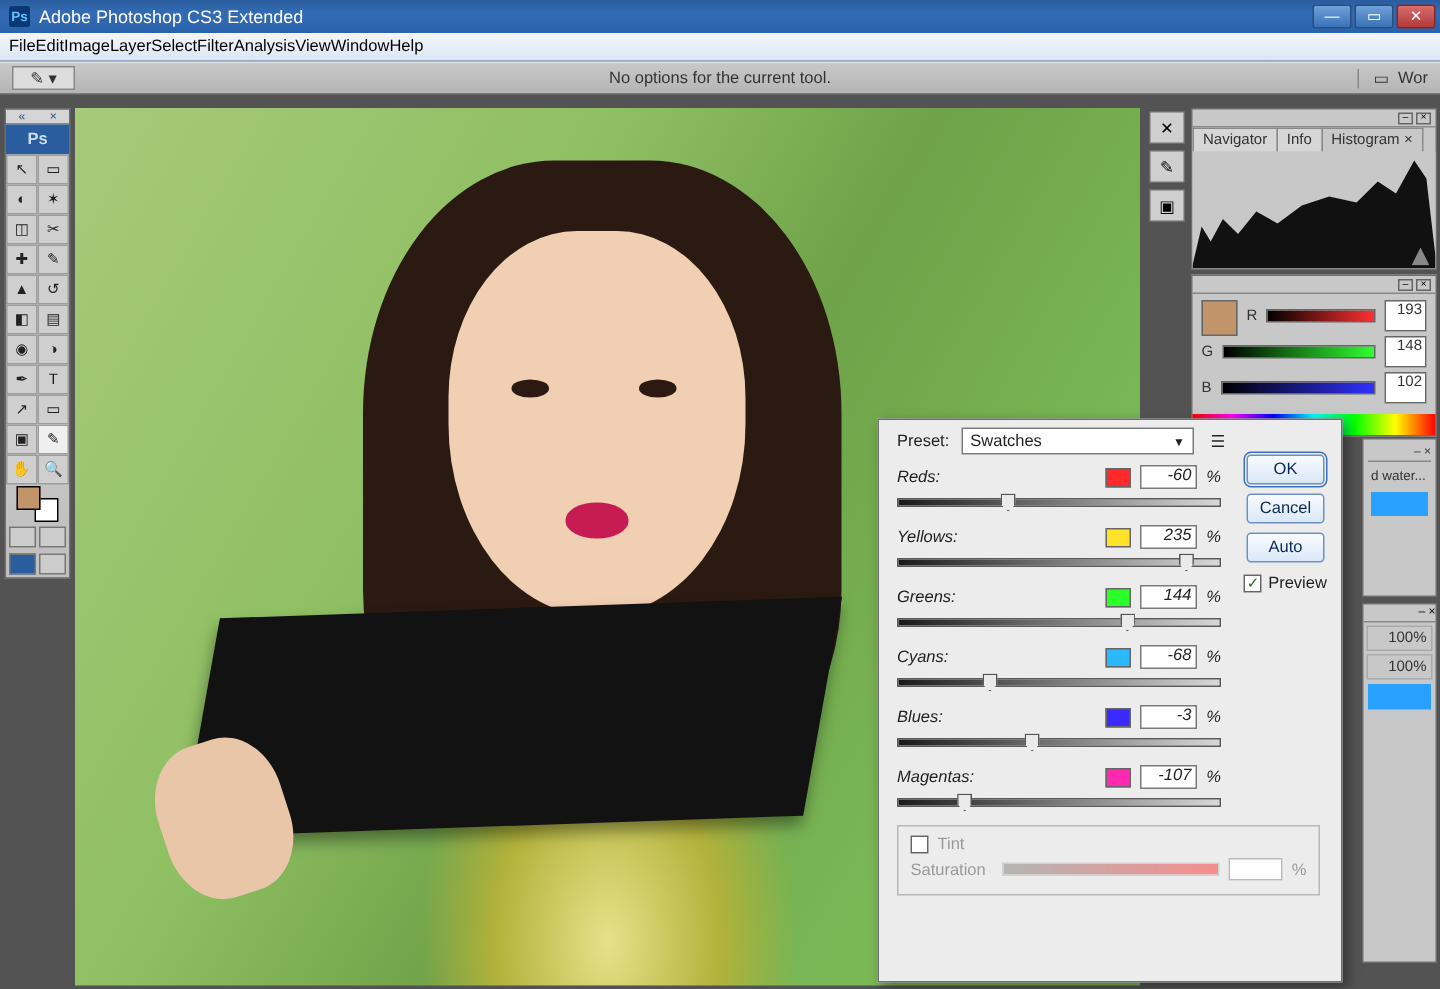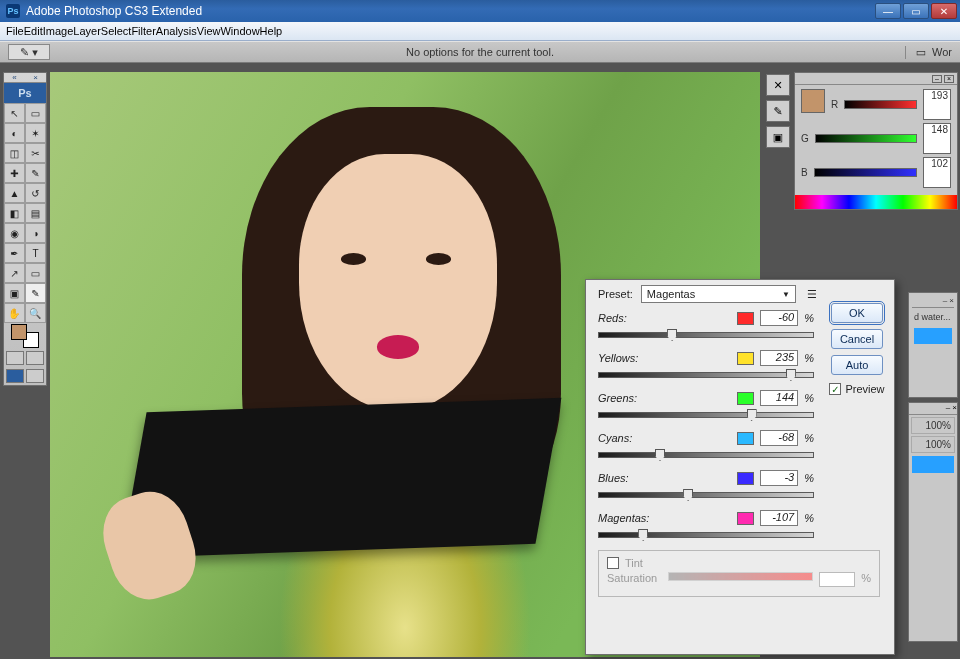--- a/index.html
+++ b/index.html
@@ -70,21 +70,21 @@
   .tab .x{ margin-left:3px;}
   .hist { height:78px; background:#c8c8c8; position:relative;}
   .hist .warn { position:absolute; right:4px; bottom:2px; width:12px;height:12px;background:#888;clip-path:polygon(50% 0,100% 100%,0 100%);}
   .histsvg { width:100%; height:100%; }
   .colorsliders { padding:4px 6px; font-size:10px; color:#333;}
   .crow { display:flex; align-items:center; gap:6px; margin-bottom:3px;}
   .crow .grad { flex:1; height:9px; border:1px solid #666;}
   .crow .grad.r{background:linear-gradient(90deg,#000,#ff3030);}
   .crow .grad.g{background:linear-gradient(90deg,#000,#30ff30);}
   .crow .grad.b{background:linear-gradient(90deg,#000,#3030ff);}
-  .crow .num { width:28px;height:31px;border:1px solid #666;background:#fff;text-align:right;padding-right:2px;}
+  .crow .num { width:28px;height:21px;border:1px solid #666;background:#fff;text-align:right;padding-right:2px;}
   .cswatch { width:24px;height:24px;border:1px solid #666;background:#c2946a;float:left;margin-right:6px;}
   .spectrum{height:14px;background:linear-gradient(90deg,red,magenta,blue,cyan,lime,yellow,red);}
 
   .sidebtns { position:absolute; right:170px; top:74px; width:24px; display:flex;flex-direction:column;gap:4px;}
   .sidebtn { height:22px;background:#cfcfcf;border:1px solid #6e6e6e;display:flex;align-items:center;justify-content:center;font-size:11px;}
 
   
   .peek { position:absolute; right:2px; width:50px; background:#c8c8c8;border:1px solid #6e6e6e;}
   .peek1 { top:292px; height:106px; font-size:9px;padding:3px;color:#333;}
   .peek2 { top:402px; height:240px; }
@@ -107,21 +107,21 @@
   .chrow { margin-bottom:7px; }
   .chlabel { display:flex;align-items:center;justify-content:space-between;font-size:11px;color:#222;margin-bottom:3px;}
   .chlabel .left{display:flex;gap:4px;align-items:center;}
   .sw { width:17px;height:13px;border:1px solid #666;}
   .numbox { width:38px;height:16px;border:1px solid #7a7a7a;background:#fff;text-align:right;padding-right:3px;font-size:11px;}
   .track { height:14px; position:relative;}
   .track .bar { position:absolute;left:0;right:0;top:3px;height:6px;background:linear-gradient(90deg,#1a1a1a,#d8d8d8);border:1px solid #5a5a5a;}
   .track .thumb{position:absolute;top:0;width:10px;height:12px;background:#eaeaea;border:1px solid #555;clip-path:polygon(50% 100%,0 60%,0 0,100% 0,100% 60%);}
 
   .tintbox { margin:4px 12px 12px 12px; border:1px solid #b8b8b8; padding:6px 8px; color:#9a9a9a; font-size:11px; margin-right:14px;}
-  .tintbox .row{display:flex;gap:6px;margin-bottom:3px;}
+  .tintbox .row{display:flex;align-items:center;gap:6px;margin-bottom:3px;}
   .tintbox .hue{height:9px;flex:1;background:linear-gradient(90deg,red,yellow,lime,cyan,blue,magenta,red);border:1px solid #bbb;opacity:.55;}
   .tintbox .sat{height:9px;flex:1;background:linear-gradient(90deg,#888,#ff4040);border:1px solid #bbb;opacity:.55;}
   .tintbox .nb{width:36px;height:15px;border:1px solid #bbb;background:#fff;}
   .tintbox .big{width:30px;height:30px;border:1px solid #bbb;}
   .tintbox .label{width:55px;}
 </style>
 </head>
 <body>
 
 <div class="titlebar">
@@ -214,20 +214,37 @@
   </div>
 </div>
 
 <div class="sidebtns">
   <div class="sidebtn">✕</div>
   <div class="sidebtn">✎</div>
   <div class="sidebtn">▣</div>
 </div>
 
 <div class="rpanel">
+  <div class="pal">
+    <div class="bar">
+        <span>–</span>
+        <span>×</span>
+      </div>
+    <div class="tabs">
+      <div class="tab">Navigator</div>
+      <div class="tab">Info</div>
+      <div class="tab on"><span>Histogram</span><span class="x">×</span></div>
+    </div>
+    <div class="hist">
+      <svg class="histsvg" viewBox="0 0 160 78" preserveAspectRatio="none">
+        <path d="M0,76 L6,50 12,60 20,45 30,55 42,40 56,48 72,36 90,30 108,34 122,20 134,28 146,6 154,18 160,70 L160,78 L0,78 Z" fill="#111"></path>
+      </svg>
+      <div class="warn"></div>
+    </div>
+  </div>
 
   <div class="pal">
     <div class="bar">
         <span>–</span>
         <span>×</span>
       </div>
     <div class="colorsliders">
       <div class="cswatch"></div>
       <div class="crow">
           <span>R</span>
@@ -263,21 +280,21 @@
     </div>
   <div class="pct">100%</div>
   <div class="pct">100%</div>
   <div class="blue"></div>
 </div>
 
 <div class="dialog">
   <div class="dlgrow">
     <span>Preset:</span>
     <div class="presetsel">
-      <span>Magentas</span>
+      <span>Swatches</span>
       <span class="arr">▼</span>
     </div>
     <div class="dlgicon">☰</div>
   </div>
 
   <div class="dlgbtncol">
     <div class="dlgbtn ok">OK</div>
     <div class="dlgbtn">Cancel</div>
     <div class="dlgbtn">Auto</div>
     <div class="prevrow">

